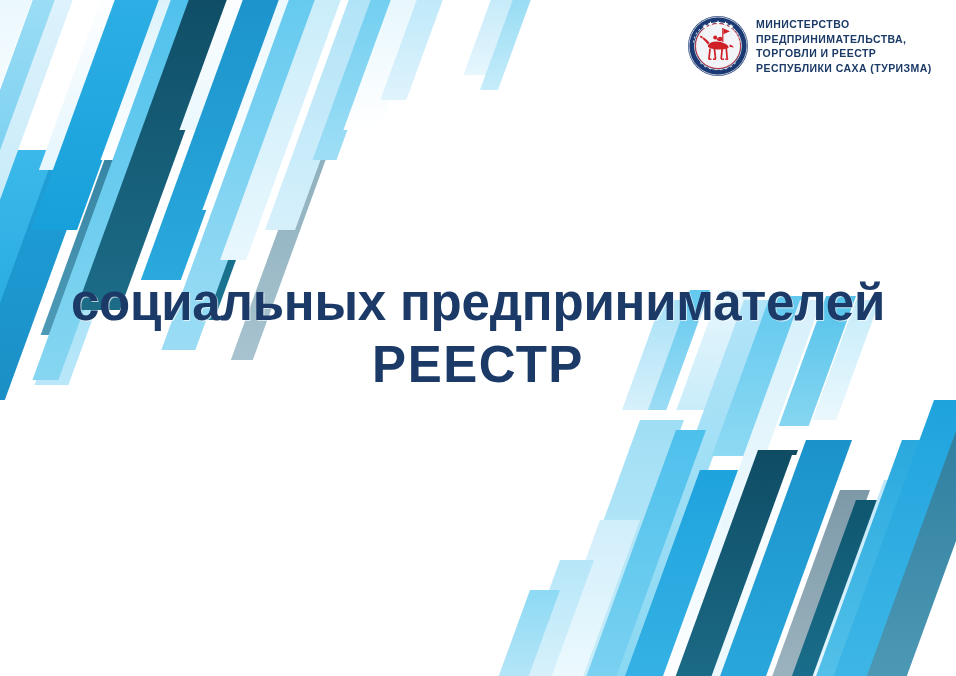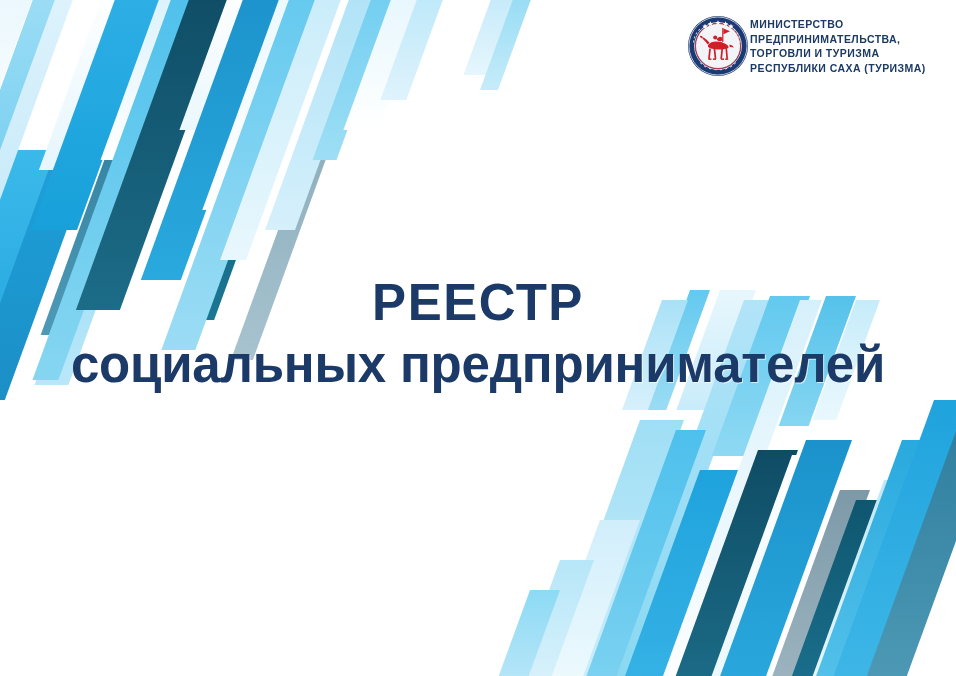--- a/index.html
+++ b/index.html
@@ -50,21 +50,21 @@
   .title-line.l1 { letter-spacing: 1.5px; }
   .title-line.l2 { letter-spacing: -0.2px; }
 
   
   .logo {
     position: absolute;
     left: 686px;
     top: 14px;
     display: flex;
     align-items: center;
-    gap: 0;
+    gap: 6px;
     z-index: 50;
   }
   .emblem { width: 64px; height: 64px; display: block; }
   .logo-text {
     display: flex;
     flex-direction: column;
     justify-content: center;
     color: #1b3a66;
     font-weight: bold;
     font-size: 10.5px;
@@ -134,22 +134,22 @@
     <div class="stripe" style="left:600px; top:520px; width:40px; height:180px; background:linear-gradient(180deg,#d1eefb,#f0fbfe);"></div>
     <div class="stripe" style="left:560px; top:560px; width:34px; height:140px; background:linear-gradient(180deg,#b6e6f8,#ddf3fc);"></div>
     <div class="stripe" style="left:530px; top:590px; width:30px; height:110px; background:linear-gradient(180deg,#8ddaf4,#bfe8f9);"></div>
     <div class="stripe" style="left:690px; top:290px; width:20px; height:120px; background:linear-gradient(180deg,#63c9ef,#9bdcf4);"></div>
     <div class="stripe" style="left:662px; top:300px; width:26px; height:110px; background:linear-gradient(180deg,#a9e1f7,#d7f0fb);"></div>
     <div class="stripe" style="left:826px; top:296px; width:30px; height:130px; background:linear-gradient(180deg,#55c2ea,#86d6f1);"></div>
     <div class="stripe" style="left:856px; top:300px; width:24px; height:120px; background:linear-gradient(180deg,#c6ecfa,#eaf8fd);"></div>
   </div>
 
   <div class="title-block">
+    <div class="title-line l2">социальных предпринимателей</div>
     <div class="title-line l1">РЕЕСТР</div>
-    <div class="title-line l2">социальных предпринимателей</div>
   </div>
 
   <div class="logo">
     <svg class="emblem" viewBox="0 0 64 64">
       <circle cx="32" cy="32" r="30" fill="#1b3a73"></circle>
       <circle cx="32" cy="32" r="29" fill="none" stroke="#ffffff" stroke-width="0.7"></circle>
       <circle cx="32" cy="32" r="23.5" fill="none" stroke="#ffffff" stroke-width="0.7"></circle>
       <circle cx="32" cy="32" r="22.5" fill="#f2f4f8"></circle>
       <circle cx="32" cy="32" r="22.5" fill="none" stroke="#cf2027" stroke-width="0.8"></circle>
 
@@ -202,18 +202,18 @@
         <rect x="27" y="44.4" width="3" height="1.5"></rect>
         <rect x="35" y="44.4" width="3" height="1.5"></rect>
         <rect x="39.2" y="44.4" width="3" height="1.5"></rect>
 
         <path d="M43.6 30.4 q3 0.6 4.4 3.2 q-2.2 -0.8 -4.4 -0.6 Z"></path>
       </g>
     </svg>
     <div class="logo-text">
       <span>МИНИСТЕРСТВО</span>
       <span>ПРЕДПРИНИМАТЕЛЬСТВА,</span>
-      <span>ТОРГОВЛИ И ТУРИЗМА</span>
+      <span>ТОРГОВЛИ И РЕЕСТР</span>
       <span>РЕСПУБЛИКИ САХА (ТУРИЗМА)</span>
     </div>
   </div>
 
 </div>
 
 </body></html>

